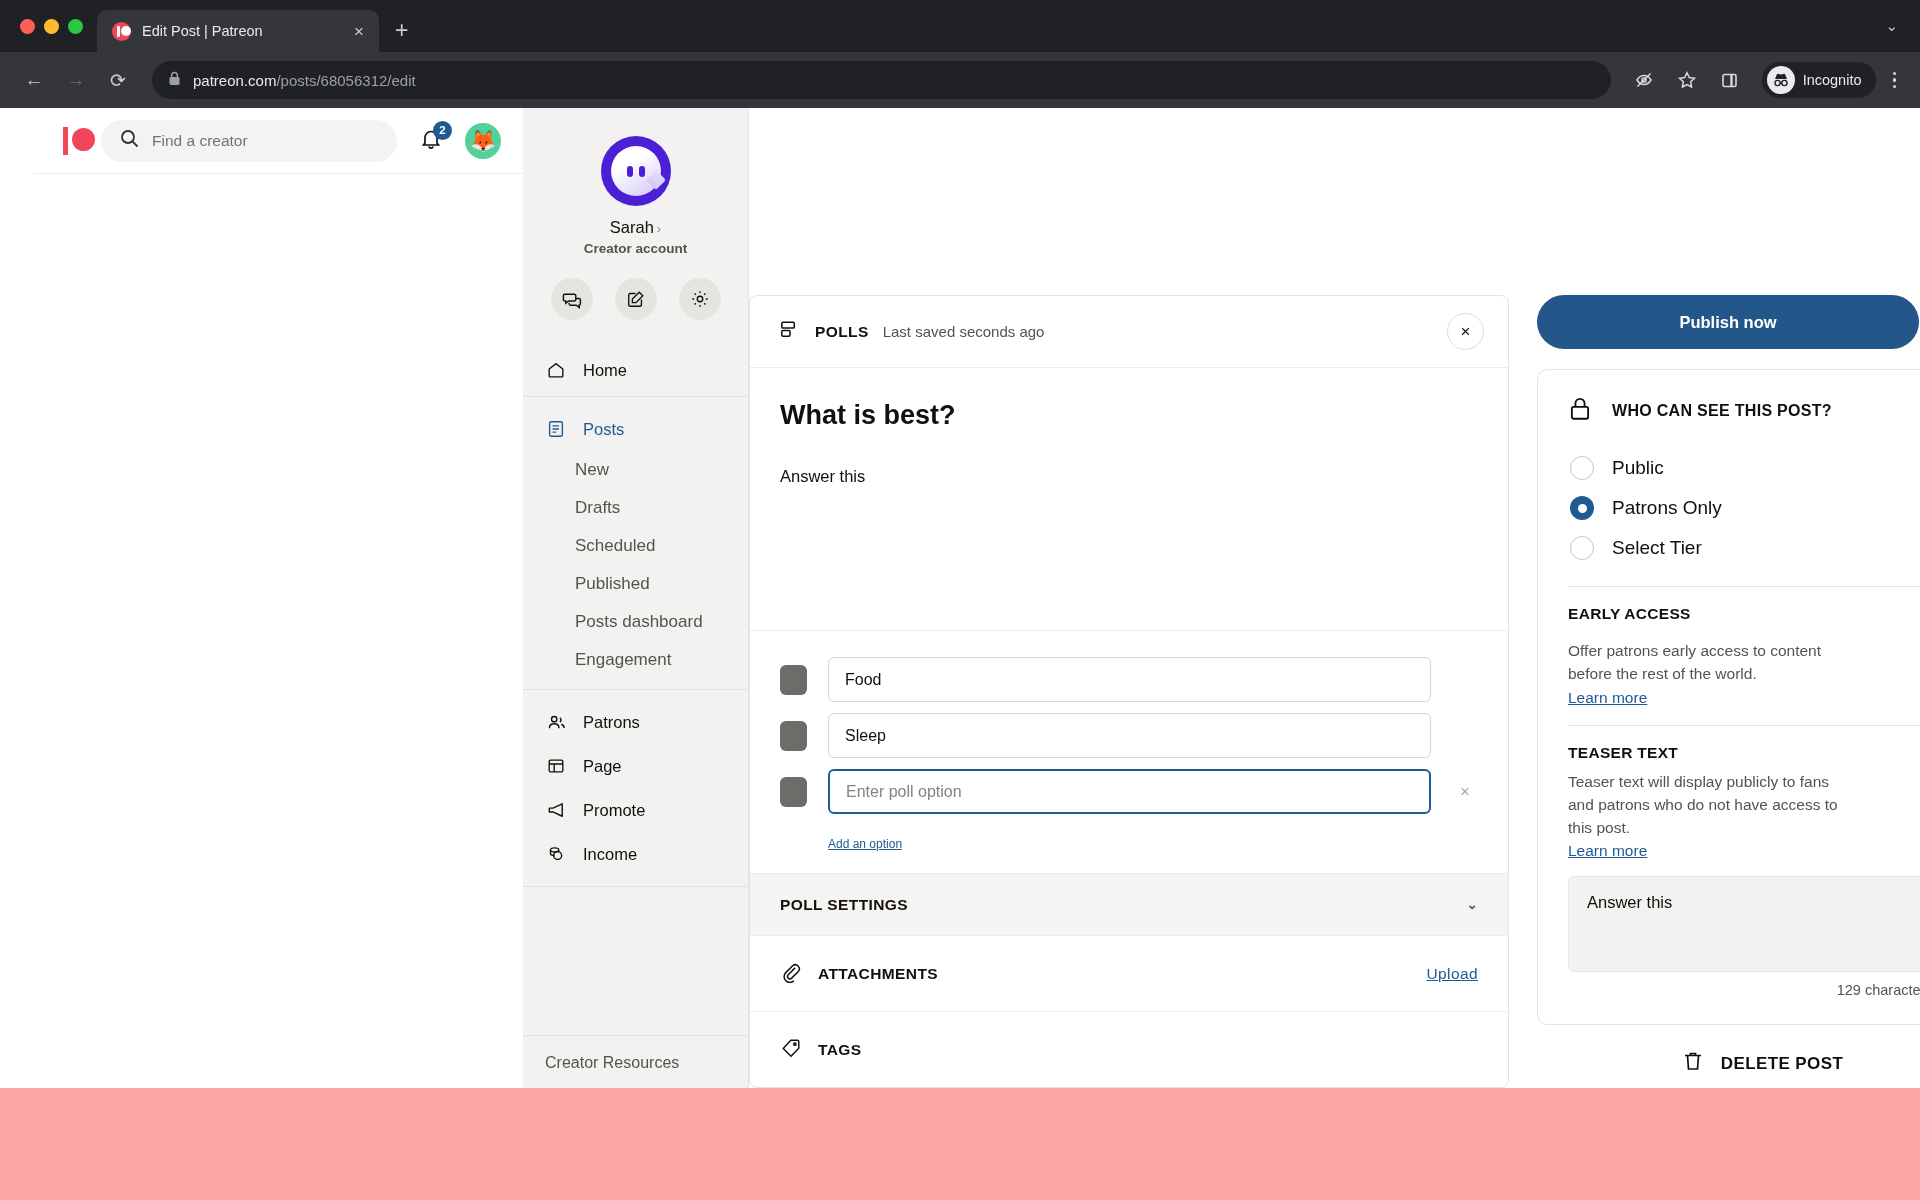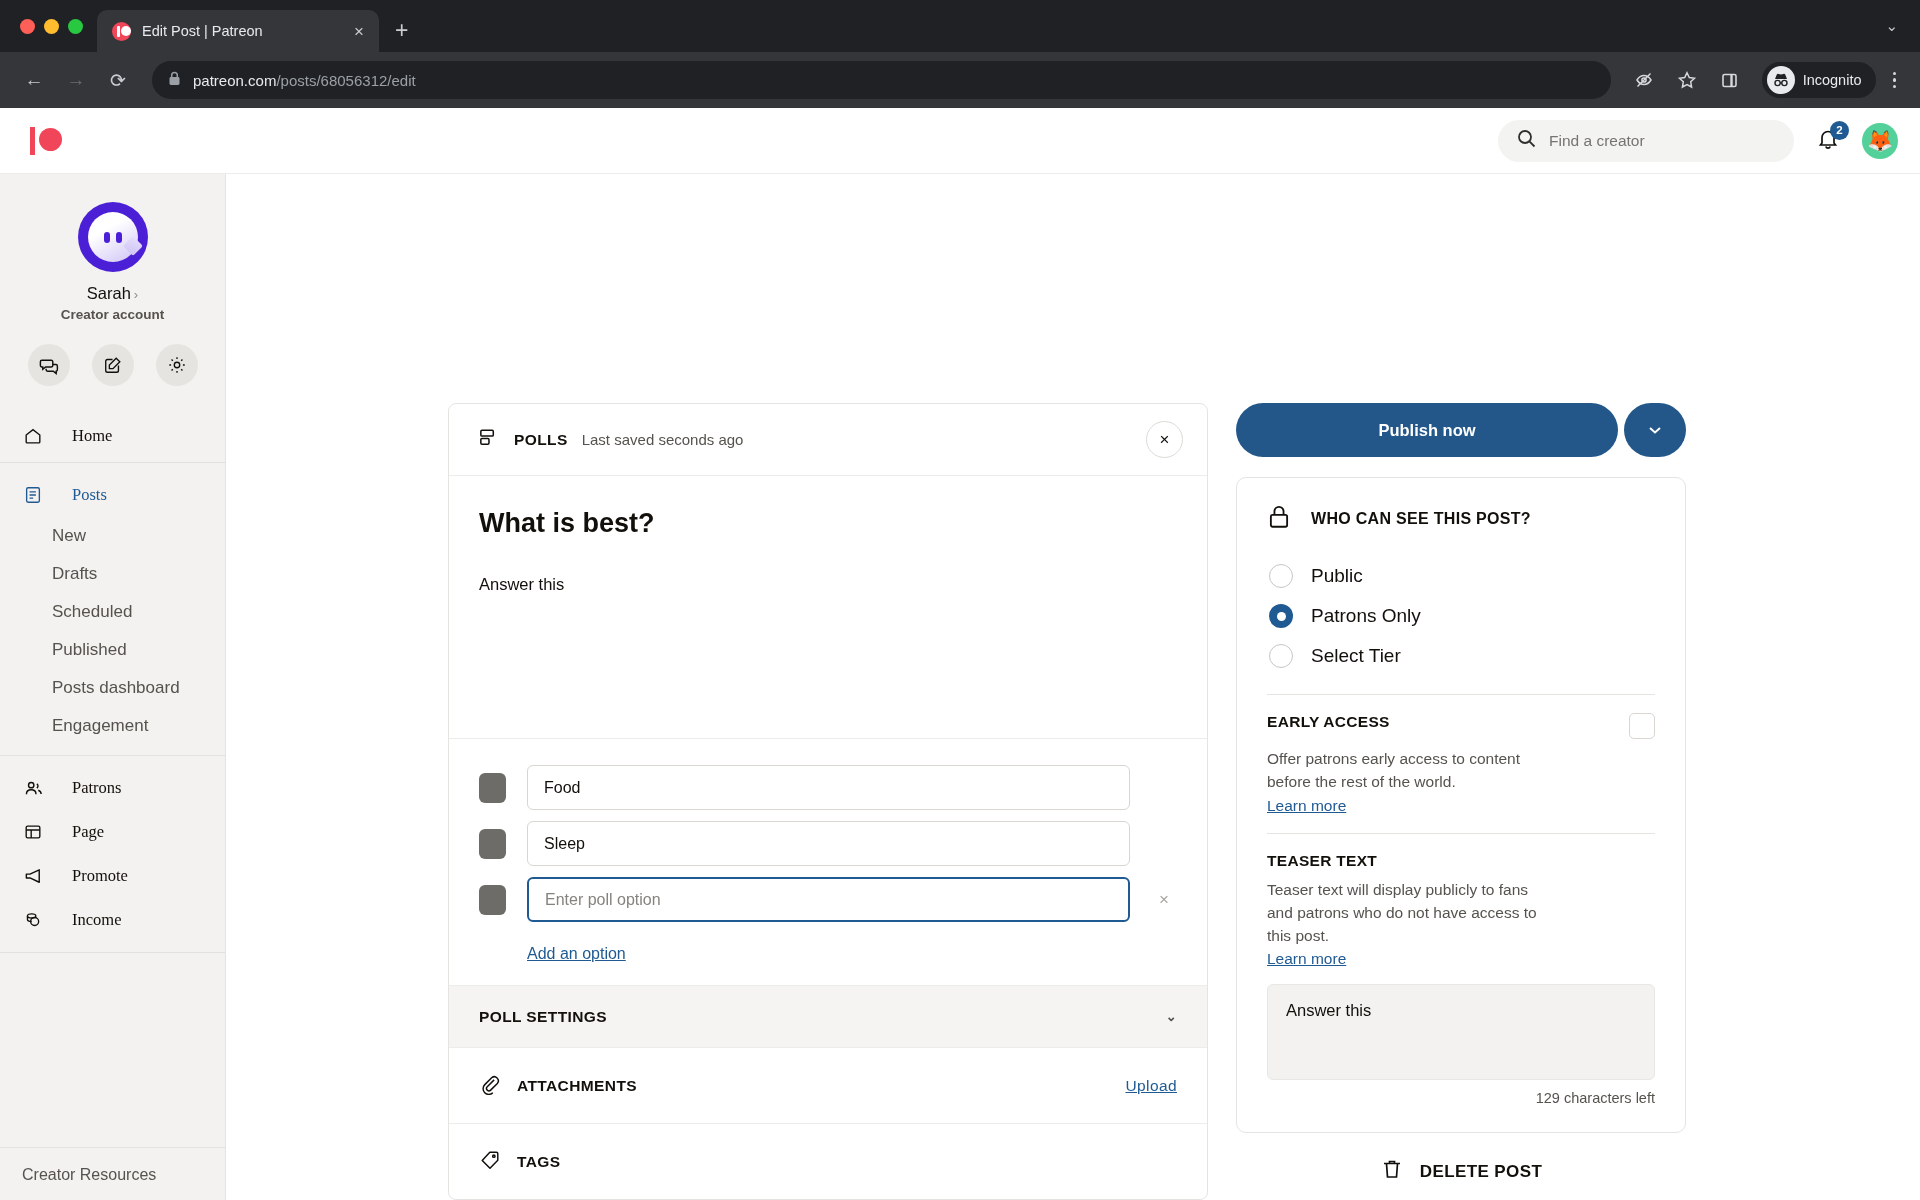--- a/index.html
+++ b/index.html
@@ -64,21 +64,21 @@
   .incognito-pill {
     display:flex; align-items:center; gap:8px; background:#202124;
     border-radius:18px; padding: 4px 14px 4px 5px; margin-left:6px;
   }
   .incog-avatar{ width:28px;height:28px;border-radius:50%;background:#e8eaed;display:flex;align-items:center;justify-content:center;}
   .incognito-label{ color:#e8eaed; font-size:14.5px; }
   .kebab { color:#d6d8db; display:flex; flex-direction:column; gap:3px; align-items:center; padding: 0 8px;}
   .kebab i { width:3.5px; height:3.5px; border-radius:50%; background:#d6d8db; display:block;}
 
   
-  .page { height: 1092px; background:#fff; display:flex; flex-direction:column; }
+  .page { height: 980px; background:#fff; display:flex; flex-direction:row;padding-left:33px; }
   .site-header {
     height:66px; background:#fff; display:flex; align-items:center;
     padding: 0 22px 0 20px; border-bottom:1px solid #ececea; flex:none;
   }
   .plogo { width:40px; height:34px; position:relative; margin-left:8px;}
   .plogo .bar{ position:absolute; left:2px; top:3px; width:5px; height:28px; background:#f1465a;}
   .plogo .circ{ position:absolute; left:11px; top:4px; width:23px; height:23px; border-radius:50%; background:#f1465a;}
   .hdr-right { margin-left:auto; display:flex; align-items:center; gap:18px;}
   .searchbox {
     width:296px; height:42px; background:#f3f3f1; border-radius:22px;
@@ -126,22 +126,22 @@
   .side-name .chev{ color:#908d88; font-size:13px; margin-left:3px;}
   .side-role { margin-top:4px; font-size:13.5px; font-weight:bold; color:#56534e; }
   .side-actions { display:flex; justify-content:center; gap:22px; margin: 22px 0 24px; }
   .round-btn {
     width:42px; height:42px; border-radius:50%; background:#e6e4e0;
     display:flex; align-items:center; justify-content:center;
   }
   .nav { padding: 0; }
   .nav-group { border-bottom:1px solid #e3e1dd; padding: 10px 0; }
   .nav-item {
-    display:flex; align-items:center; gap:28px; padding: 11px 0 11px 22px;
-    font-size:16.5px; color:#13100c;font-family:Liberation Serif, serif;
+    display:flex; align-items:center; gap:16px; padding: 11px 0 11px 22px;
+    font-size:16.5px; color:#13100c;
   }
   .nav-item .ico { width:22px; height:22px; display:flex; align-items:center; justify-content:center; flex:none;}
   .nav-item.active { color:#1f5a93; }
   .nav-sub { display:block; padding: 9px 0 9px 52px; font-size:17px; color:#56534e; }
   .nav-flat { padding: 4px 0; }
   .creator-res {
     margin-top:auto; border-top:1px solid #e3e1dd;
     padding: 18px 0 16px 22px; font-size:16px; color:#56534e;
   }
 
@@ -175,21 +175,21 @@
   .opt-input {
     flex:1; height:45px; border:1px solid #d9d6d1; border-radius:6px;
     padding: 0 16px; font-size:16px; color:#13100c; outline:none;
     font-family:"Liberation Sans", sans-serif; background:#fff;
   }
   .opt-input.focused { border:2px solid #1f5a93; }
   .opt-input::placeholder{ color:#86837e; }
   .opt-remove { width:26px; color:#a9a6a1; font-size:17px; text-align:center; flex:none;}
   .opt-remove.hidden { visibility:hidden; }
   .add-option {
-    display:inline-block; margin: 12px 0 4px 48px; font-size:16px; color:#1f5a93;
+    display:inline-block; margin: 12px 0 4px 48px; font-size:12px; color:#1f5a93;
     text-decoration:underline; cursor:pointer;
   }
   .sec-row {
     display:flex; align-items:center; gap:16px; height:62px; padding: 0 30px;
     border-top:1px solid #ececea; font-size:15.5px; font-weight:bold;
     letter-spacing:.4px; color:#13100c;
   }
   .sec-row.grey { background:#f5f4f2; }
   .sec-row .chev-sm { margin-left:auto; color:#56534e; font-size:13px;}
   .sec-row .upload {

